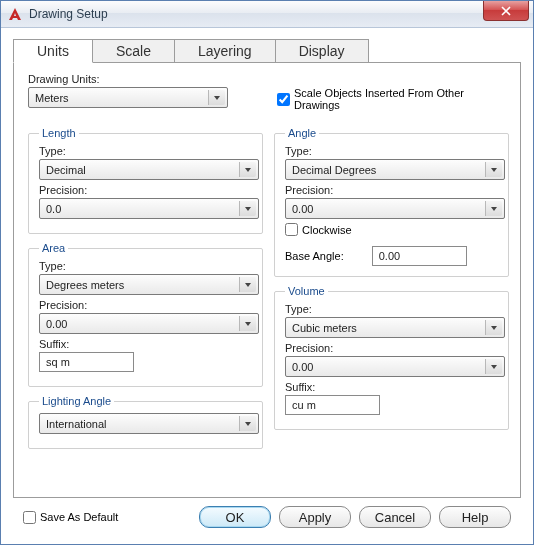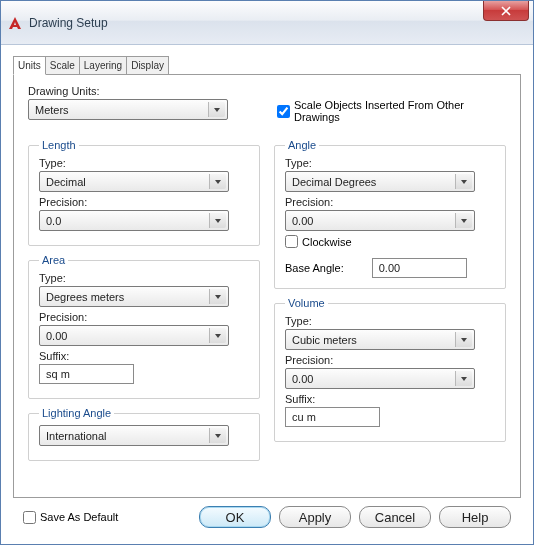--- a/index.html
+++ b/index.html
@@ -15,21 +15,21 @@
   .window {
     width: 534px;
     height: 545px;
     border: 1px solid #5a7fb0;
     background: #fff;
     display: flex;
     flex-direction: column;
     box-shadow: 0 0 4px rgba(0,0,0,0.3);
   }
   .titlebar {
-    height: 44px;
+    height: 27px;
     background: linear-gradient(to bottom, #fcfcfd 0%, #e9edf3 45%, #dbe2ec 46%, #e7ecf4 100%);
     border-bottom: 1px solid #b8c6d9;
     display: flex;
     align-items: center;
     padding: 0 7px 0 6px;
     position: relative;
   }
   .app-icon {
     width: 16px; height: 16px;
     display: flex; align-items: center; justify-content: center;
@@ -62,26 +62,26 @@
     display: flex;
     flex-direction: column;
     background: #fff;
   }
   .tabstrip {
     display: flex;
     position: relative;
     z-index: 2;
   }
   .tab {
-    padding: 3px 4px;
+    padding: 3px 23px;
     border: 1px solid #9c9c9c;
     background: #f0f0f0;
     margin-right: -1px;
     cursor: pointer;
-    font-size: 10px;
+    font-size: 14px;
     color: #333;
     position: relative;
     top: 1px;
   }
   .tab.active {
     background: #fff;
     border-bottom: 1px solid #fff;
     z-index: 3;
   }
   .tabpanel {
@@ -97,21 +97,21 @@
     gap: 20px;
     margin-bottom: 6px;
   }
   .col { flex: 1; }
   .field-label {
     display: block;
     margin-bottom: 2px;
     color: #222;
   }
   .dropdown {
-    width: 190px;
+    width: 220px;
     height: 21px;
     border: 1px solid #7a7a7a;
     border-radius: 2px;
     background: linear-gradient(to bottom, #fdfdfd, #e9e9e9);
     display: flex;
     align-items: center;
     padding: 0 6px;
     position: relative;
     cursor: pointer;
     font-size: 11px;

